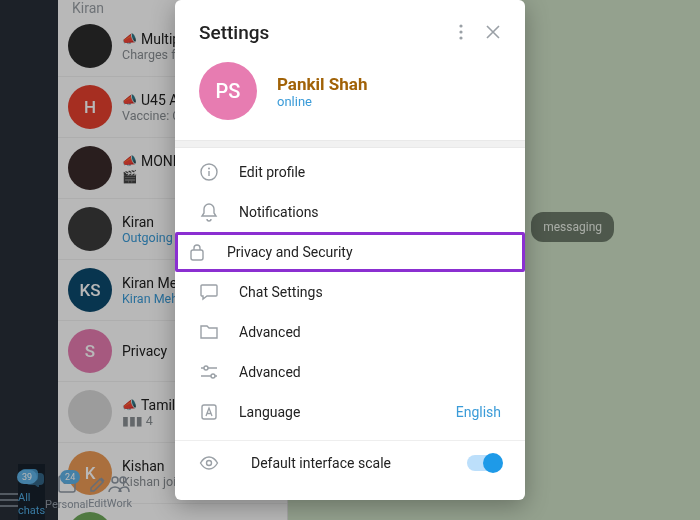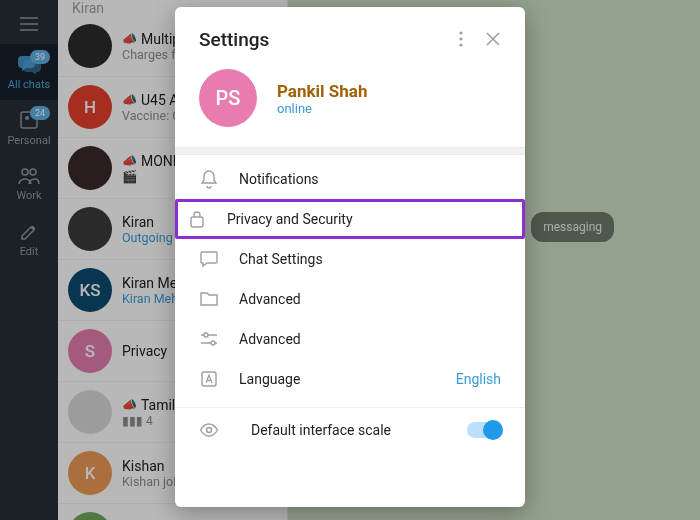--- a/index.html
+++ b/index.html
@@ -1,20 +1,20 @@
 <!DOCTYPE html>
 <html><head>
 <meta charset="utf-8">
 <style>
   * { box-sizing: border-box; margin: 0; padding: 0; font-family: -apple-system, "Segoe UI", Roboto, sans-serif; }
   html, body { width: 700px; height: 520px; overflow: hidden; }
   .app { display: flex; width: 100%; height: 100%; background: #cde0c5; position: relative; }
 
   
-  .rail { width: 58px; background: #272f38; color: #8f98a3; display: flex; flex-direction: column; align-items: center; padding-top: 4px; }
+  .rail { width: 58px; background: #272f38; color: #8f98a3; display: flex; flex-direction: row; align-items: flex-end; padding-top: 4px; }
   .hamburger { width: 40px; height: 40px; display: flex; align-items: center; justify-content: center; cursor: pointer; }
   .rail-item { width: 100%; height: 56px; display: flex; flex-direction: column; align-items: center; justify-content: center; font-size: 11px; position: relative; cursor: pointer; }
   .rail-item.active { background: #17212b; color: #4fa8df; }
   .rail-badge { position: absolute; top: 6px; right: 8px; background: #5fb2e6; color: #fff; border-radius: 9px; font-size: 9px; padding: 1px 5px; line-height: 12px; }
   .rail-ico { margin-bottom: 4px; }
 
   
   .chatlist { width: 230px; background: #fff; border-right: 1px solid #e6e6e6; display: flex; flex-direction: column; }
   .search { height: 44px; display: flex; align-items: center; padding: 0 14px; color: #9aa0a6; font-size: 14px; }
   .chat { display: flex; align-items: center; padding: 8px 10px; gap: 10px; cursor: pointer; }
@@ -25,21 +25,21 @@
   .chat-sub { font-size: 12.5px; color: #8a8f94; white-space: nowrap; overflow: hidden; }
   .chat-sub.link { color: #3a9bd8; }
   .mega { font-size: 12px; }
 
   
   .bg { flex: 1; position: relative; }
   .bg-pill { position: absolute; top: 212px; right: 86px; background: #6d7b6a; color: #e9efe6; font-size: 12px; padding: 8px 12px; border-radius: 12px; }
 
   
   .overlay { position: absolute; inset: 0; background: rgba(0,0,0,0.28); display: flex; justify-content: center; }
-  .modal { width: 350px; margin-top: 7px; background: #fff; border-radius: 6px; box-shadow: 0 6px 24px rgba(0,0,0,0.3); display: flex; flex-direction: column; height: 500px; overflow: hidden; }
+  .modal { width: 350px; margin-top: 0; background: #fff; border-radius: 6px; box-shadow: 0 6px 24px rgba(0,0,0,0.3); display: flex; flex-direction: column; height: 500px; overflow: hidden; }
   .mhdr { display: flex; align-items: center; padding: 16px 16px 4px 24px; }
   .mhdr-title { font-size: 19px; color: #222; font-weight: 500; flex: 1; }
   .mhdr-ic { width: 32px; height: 32px; display: flex; align-items: center; justify-content: center; color: #9aa0a6; cursor: pointer; border-radius: 4px; }
 
   .profile { display: flex; align-items: center; gap: 20px; padding: 10px 24px 20px; }
   .pav { width: 58px; height: 58px; border-radius: 50%; background: #e77cb1; color: #fff; display: flex; align-items: center; justify-content: center; font-size: 20px; font-weight: 500; }
   .pname { font-size: 17px; color: #a16207; font-weight: 700; }
   .pstatus { font-size: 13px; color: #3a9bd8; }
 
   .sep { height: 8px; background: #f1f1f1; border-top: 1px solid #e9e9e9; border-bottom: 1px solid #e9e9e9; }
@@ -77,32 +77,32 @@
     </div>
     <div class="rail-item">
       <span class="rail-badge">24</span>
       <svg class="rail-ico" width="20" height="20" viewBox="0 0 20 20">
           <rect x="2" y="2" width="16" height="16" rx="2" fill="none" stroke="#8f98a3" stroke-width="1.5"></rect>
           <circle cx="8" cy="8" r="2" fill="#8f98a3"></circle>
         </svg>
       <span>Personal</span>
     </div>
     <div class="rail-item">
+      <svg class="rail-ico" width="18" height="18" viewBox="0 0 18 18">
+          <path d="M2 13l9-9 3 3-9 9H2v-3zM12 3l3 3" fill="none" stroke="#8f98a3" stroke-width="1.5"></path>
+        </svg>
+      <span>Edit</span>
+    </div>
+    <div class="rail-item">
       <svg class="rail-ico" width="22" height="18" viewBox="0 0 22 18">
           <circle cx="7" cy="5" r="3" fill="none" stroke="#8f98a3" stroke-width="1.5"></circle>
           <circle cx="15" cy="5" r="3" fill="none" stroke="#8f98a3" stroke-width="1.5"></circle>
           <path d="M1 17c0-3 3-5 6-5s6 2 6 5M11 17c0-3 3-5 6-5s4 2 4 5" fill="none" stroke="#8f98a3" stroke-width="1.5"></path>
         </svg>
       <span>Work</span>
-    </div>
-    <div class="rail-item">
-      <svg class="rail-ico" width="18" height="18" viewBox="0 0 18 18">
-          <path d="M2 13l9-9 3 3-9 9H2v-3zM12 3l3 3" fill="none" stroke="#8f98a3" stroke-width="1.5"></path>
-        </svg>
-      <span>Edit</span>
     </div>
   </div>
 
   <div class="chatlist">
     <div class="search">
       <span>Kiran</span>
     </div>
     <div id="chats">
         <div class="chat">
           <div class="av" style="background: rgb(43, 43, 43);"></div>
@@ -214,20 +214,30 @@
           <div class="pname">Pankil Shah</div>
           <div class="pstatus">online</div>
         </div>
       </div>
 
       <div class="sep"></div>
 
       <div class="menu" id="settings-menu">
           <div class="mrow">
             <span class="mico">
+              <svg width="20" height="20" viewBox="0 0 20 20">
+                <circle cx="10" cy="10" r="8" fill="none" stroke="#9aa0a6" stroke-width="1.4"></circle>
+                <circle cx="10" cy="6.5" r="1" fill="#9aa0a6"></circle>
+                <path d="M10 9v5" stroke="#9aa0a6" stroke-width="1.4"></path>
+              </svg>
+            </span>
+            <span>Edit profile</span>
+          </div>
+          <div class="mrow">
+            <span class="mico">
               <svg width="18" height="20" viewBox="0 0 18 20">
                 <path d="M9 2a5 5 0 015 5v4l2 3H2l2-3V7a5 5 0 015-5zM7 17a2 2 0 004 0" fill="none" stroke="#9aa0a6" stroke-width="1.4"></path>
               </svg>
             </span>
             <span>Notifications</span>
           </div>
           <div class="mrow highlight">
             <span class="mico">
               <svg width="16" height="20" viewBox="0 0 16 20">
                 <rect x="2" y="8" width="12" height="10" rx="2" fill="none" stroke="#9aa0a6" stroke-width="1.4"></rect>

